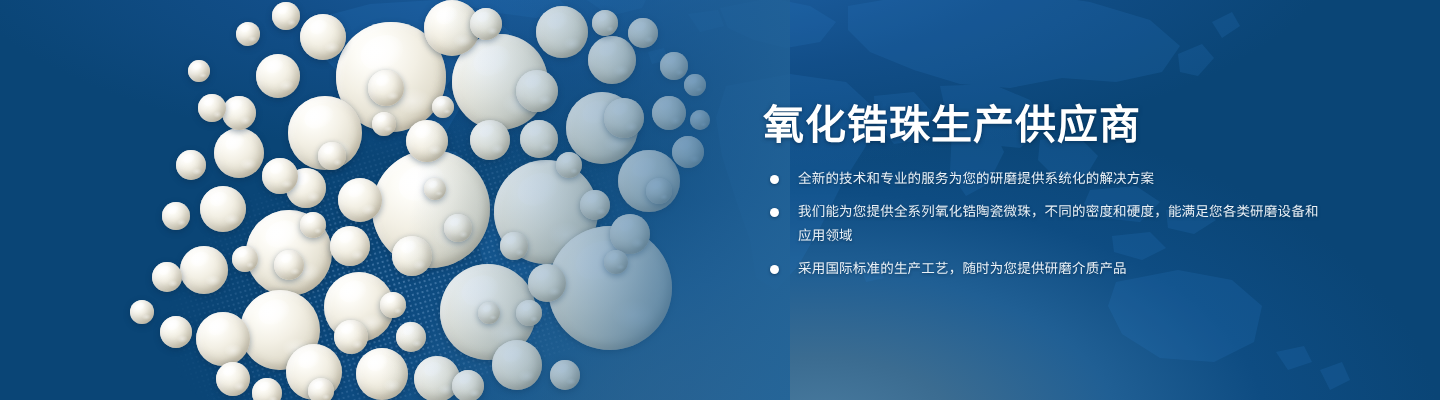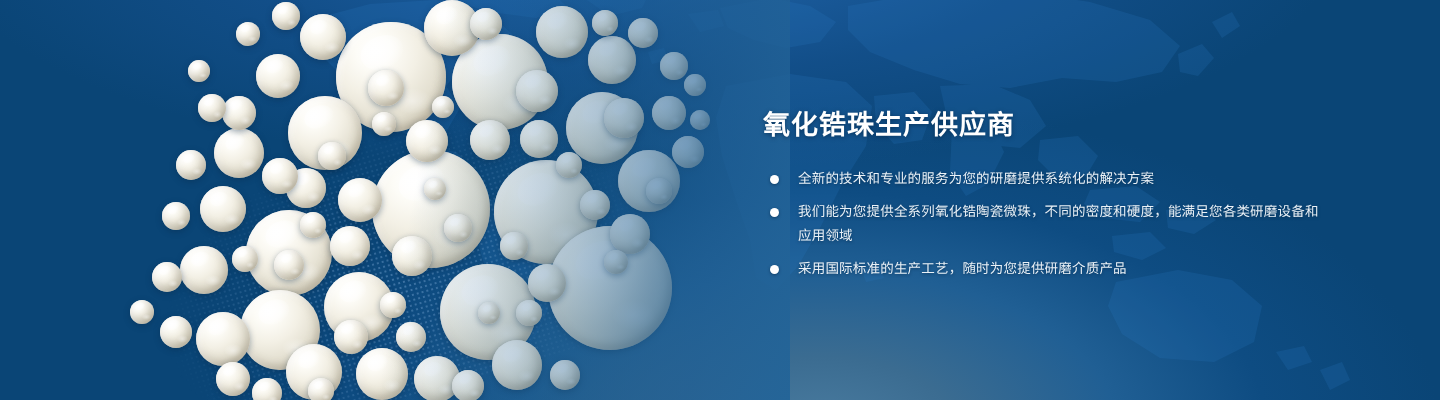--- a/index.html
+++ b/index.html
@@ -113,21 +113,21 @@
 
   
   .content {
     position: absolute;
     left: 763px;
     top: 104px;
     width: 560px;
   }
   .headline {
     margin: 0;
-    font-size: 27px;
+    font-size: 41px;
     line-height: 42px;
     font-weight: 700;
     letter-spacing: 1px;
     color: #ffffff;
     text-shadow: 0 1px 4px rgba(4,32,60,0.60);
     white-space: nowrap;
   }
   .bullets {
     list-style: none;
     margin: 21px 0 0 0;

